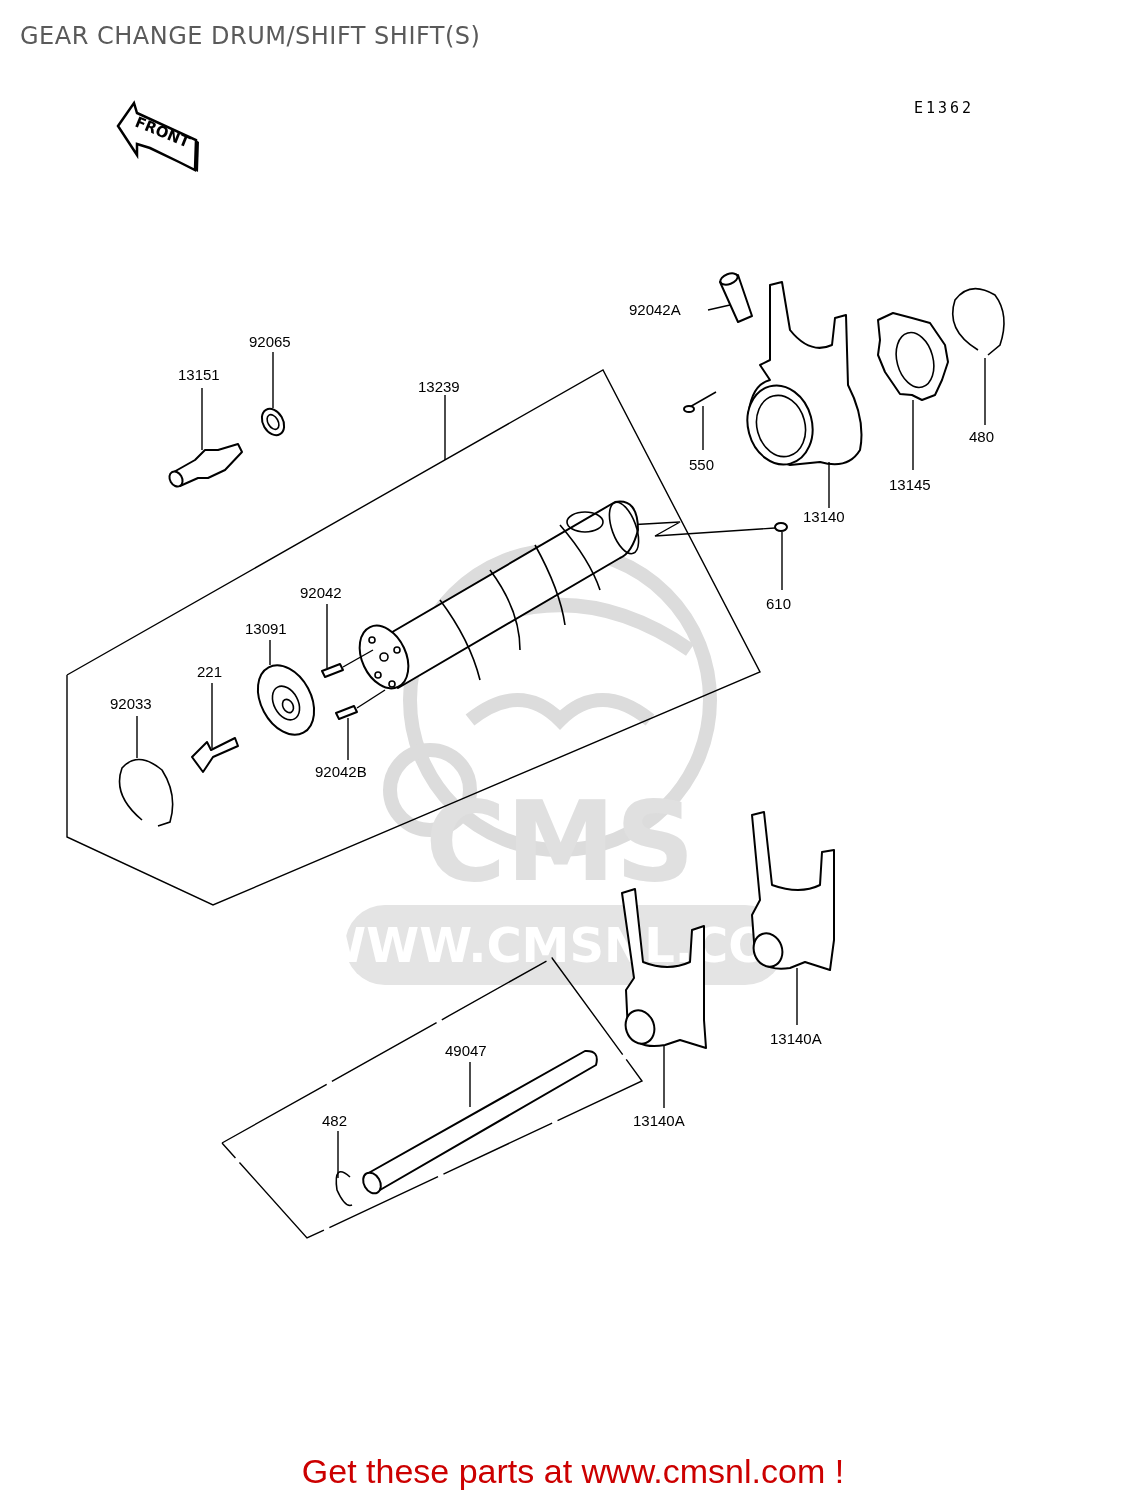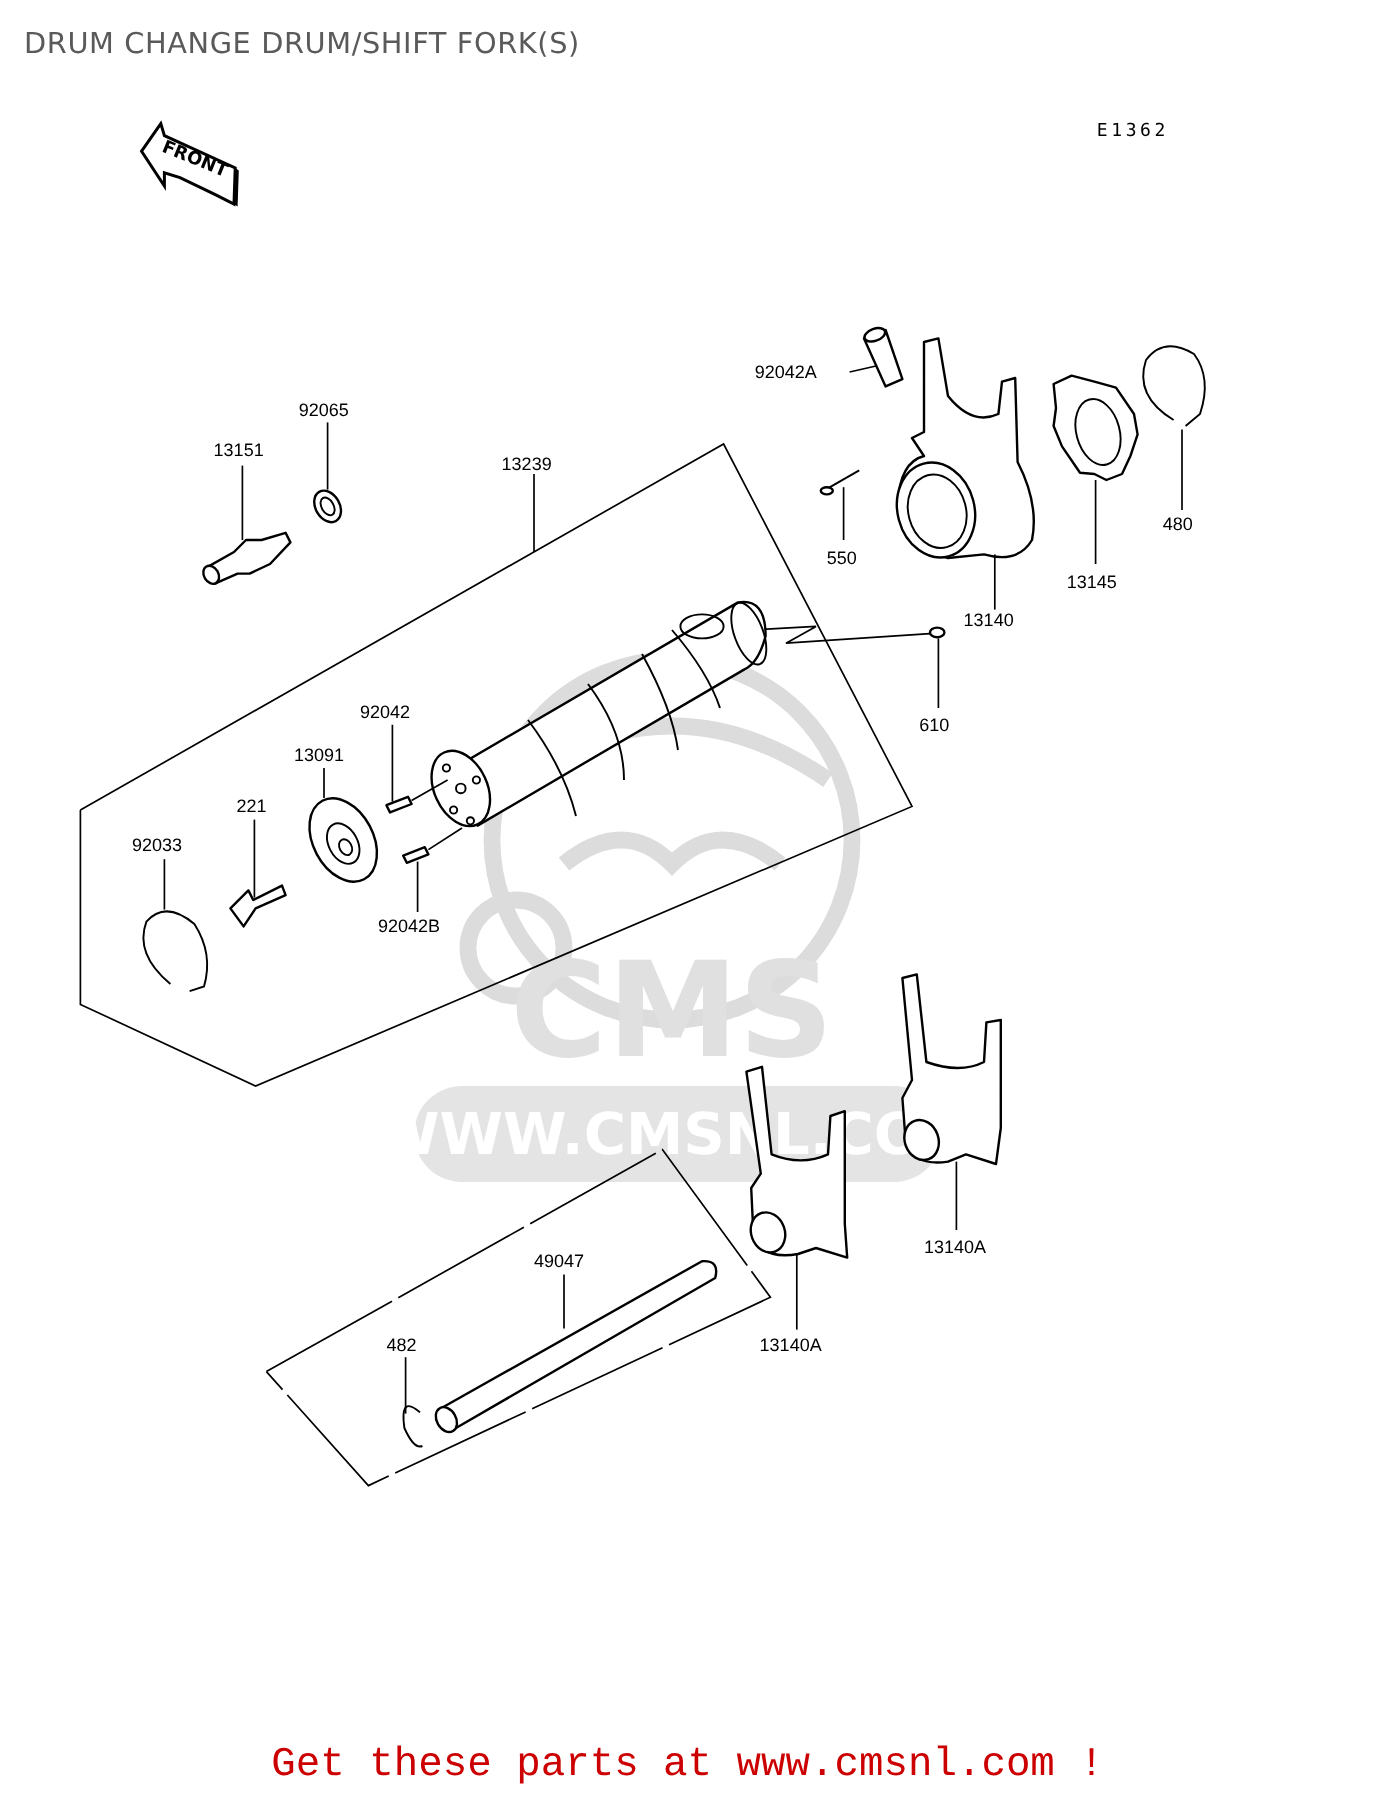--- a/index.html
+++ b/index.html
@@ -1,32 +1,32 @@
 <!DOCTYPE html>
 <html><head>
 <meta charset="utf-8">
 <style>
   html, body { margin:0; padding:0; background:#ffffff; }
   body { width:1146px; height:1500px; position:relative; overflow:hidden; font-family:"DejaVu Sans", sans-serif; }
   .title { position:absolute; left:20px; top:22px; font-size:24px; color:#5a5a5a; letter-spacing:0.5px; font-family:"DejaVu Sans", sans-serif; }
   .diagram { position:absolute; left:0; top:0; width:1146px; height:1500px; }
   .lbl { font-family:"Liberation Sans", sans-serif; font-size:15px; fill:#000; }
   .lbl-ref { font-family:"DejaVu Sans Mono", monospace; font-size:15px; fill:#000; letter-spacing:3px; }
-  .footer { position:absolute; left:0; width:1146px; top:1452px; text-align:center; font-size:34px; color:#cc0000; font-family:Liberation Mono, monospace; text-decoration:none; }
+  .footer { position:absolute; left:0; width:1146px; top:1452px; text-align:center; font-size:34px; color:#cc0000; font-family:Liberation Sans, sans-serif; text-decoration:none; }
   .part { cursor:pointer; }
   .wm { fill:none; stroke:#dcdcdc; stroke-width:14; }
   .wmfill { fill:#e4e4e4; }
   .ln { stroke:#000; stroke-width:1.4; fill:none; }
   .pt { stroke:#000; stroke-width:2; fill:#fff; stroke-linejoin:round; }
   .pt2 { stroke:#000; stroke-width:1.6; fill:none; }
 </style>
 </head>
 <body>
 
-<div class="title">DRUM CHANGE DRUM/SHIFT FORK(S)</div>
+<div class="title">GEAR CHANGE DRUM/SHIFT SHIFT(S)</div>
 
 <svg class="diagram" viewBox="0 0 1146 1500" xmlns="http://www.w3.org/2000/svg">
 
   <g>
     <circle class="wm" cx="560" cy="700" r="150"></circle>
     <path class="wm" d="M430 650 Q560 560 690 650"></path>
     <path class="wm" d="M470 720 Q520 680 560 720 Q600 680 650 720"></path>
     <circle class="wm" cx="430" cy="790" r="40"></circle>
     <rect class="wmfill" x="345" y="905" width="440" height="80" rx="40"></rect>
     <text x="560" y="880" text-anchor="middle" font-family="DejaVu Sans, sans-serif" font-weight="bold" font-size="110" fill="#e0e0e0">CMS</text>

